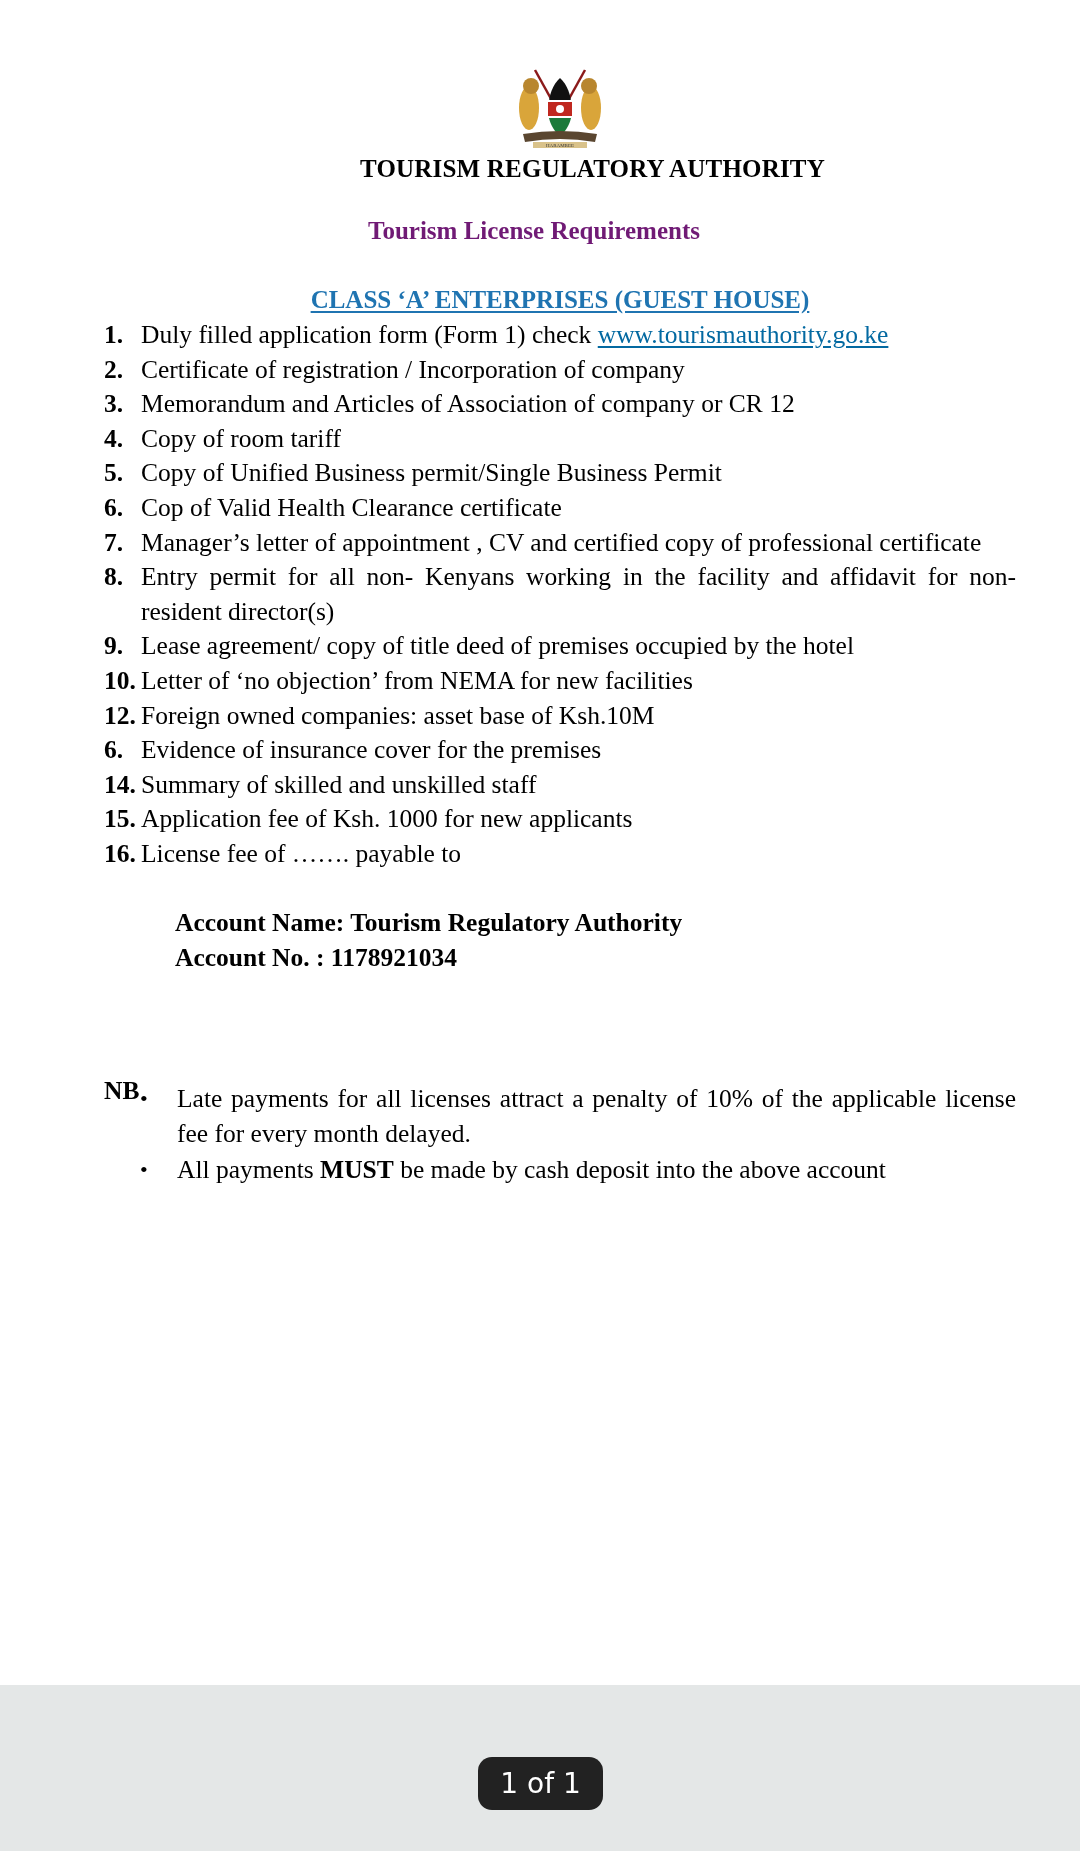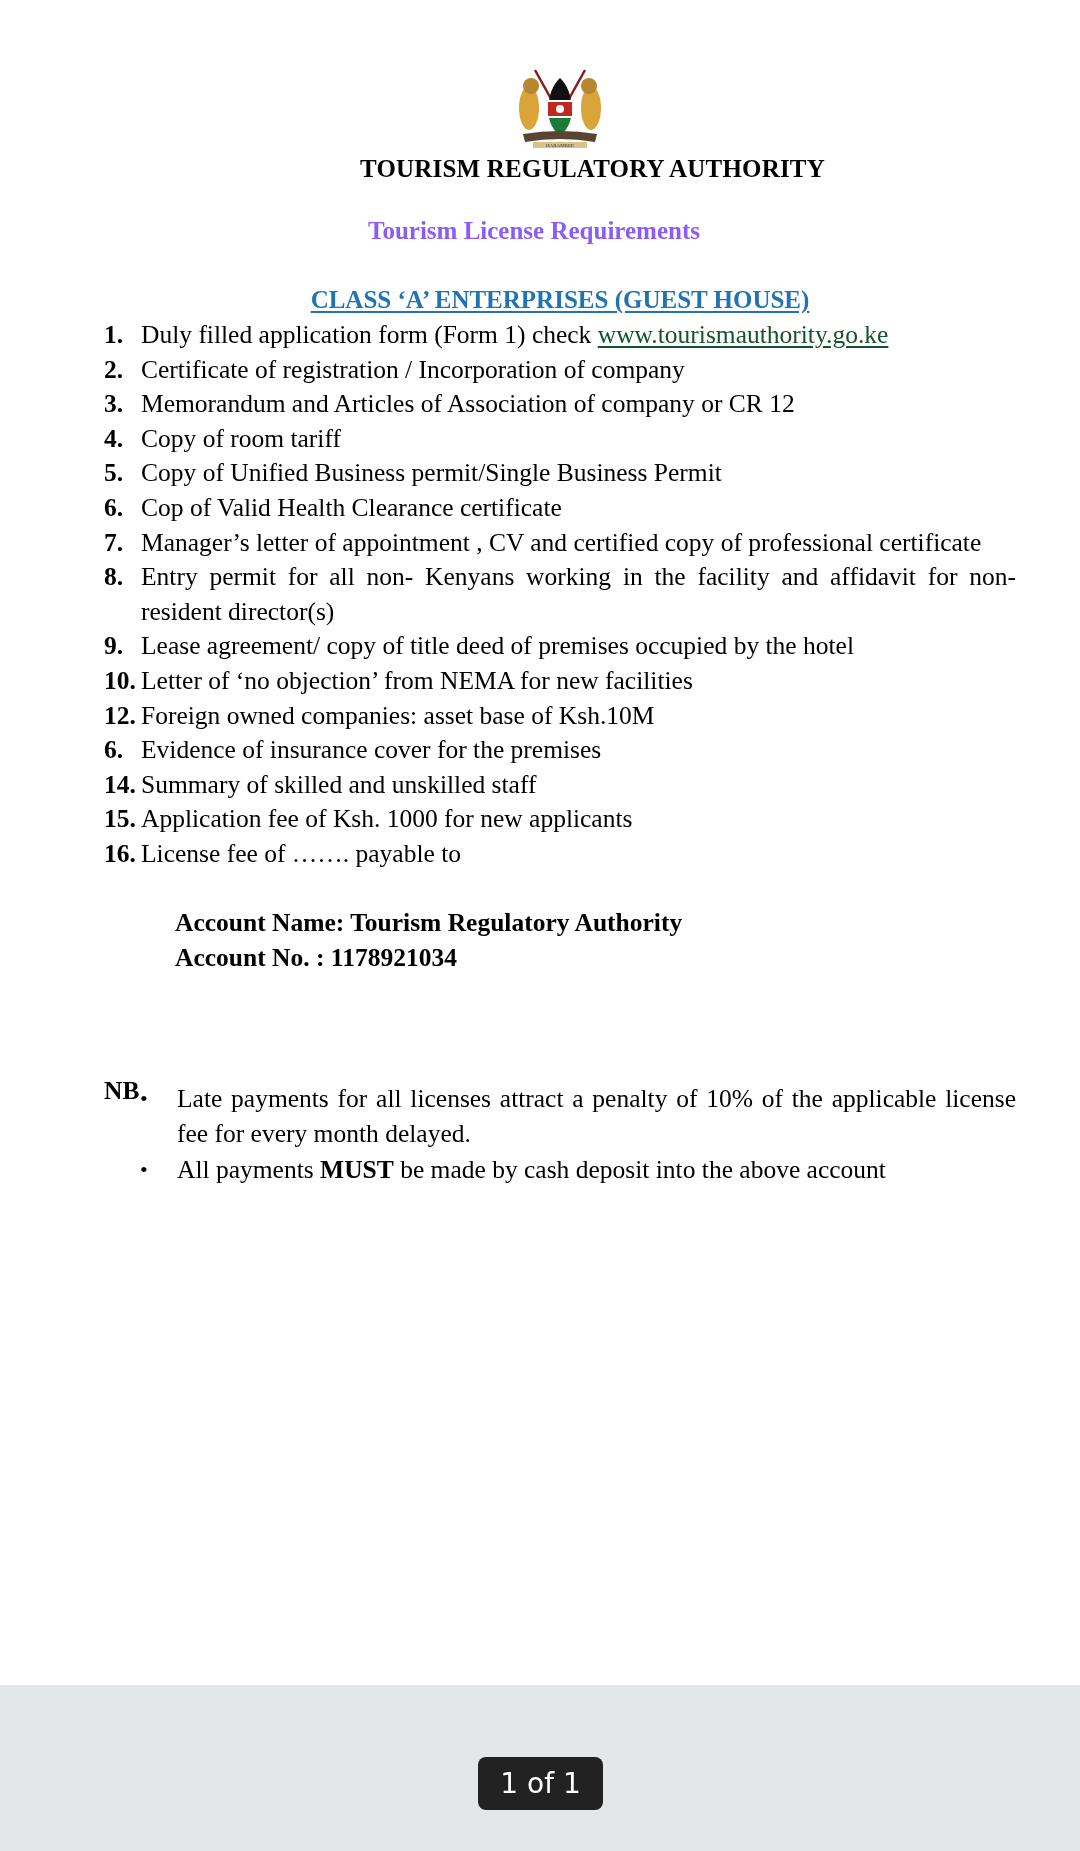--- a/index.html
+++ b/index.html
@@ -9,43 +9,43 @@
     font-family: "Liberation Serif", serif; color: #000;
   }
   .page { position: absolute; left: 0; top: 0; width: 952px; height: 1685px; background: #fff; }
   .crest { position: absolute; left: 515px; top: 66px; width: 90px; height: 86px; }
   .org-title {
     position: absolute; top: 155px; left: 0; width: 1185px; text-align: center;
     font-weight: bold; font-size: 25px; letter-spacing: 0.2px;
   }
   .doc-title {
     position: absolute; top: 217px; left: 0; width: 1068px; text-align: center;
-    font-weight: bold; font-size: 25px; color: #8b5cf6;
+    font-weight: bold; font-size: 25px; color: #701a75;
   }
   .section-title {
     position: absolute; top: 286px; left: 0; width: 1120px; text-align: center;
     font-weight: bold; font-size: 25px; color: #1f74b1; text-decoration: underline;
     text-underline-offset: 3px;
   }
   .req-list { position: absolute; left: 104px; top: 318px; width: 912px; margin: 0; padding: 0; list-style: none; }
   .req-item { display: flex; font-size: 25.5px; line-height: 34.6px; }
   .req-num { width: 37px; flex: 0 0 37px; font-weight: bold; }
   .req-text { flex: 1; text-align: justify; }
-  .link { color: #14532d; text-decoration: underline; text-underline-offset: 3px; }
+  .link { color: #0369a1; text-decoration: underline; text-underline-offset: 3px; }
   .account { position: absolute; left: 175px; top: 906px; font-weight: bold; font-size: 25.5px; line-height: 34.6px; }
   .account .gap { display: inline-block; width: 26px; }
   .nb { position: absolute; left: 104px; top: 1044px; font-weight: bold; font-size: 25.5px; margin-top: 32px; }
   .notes { position: absolute; left: 140px; top: 1081px; width: 876px; margin: 0; padding: 0; list-style: none; }
   .note { display: flex; font-size: 25.5px; line-height: 35px; margin-bottom: 1px; }
   .bullet { width: 37px; flex: 0 0 37px; font-size: 22px; }
   .note-text { flex: 1; text-align: justify; }
   .footer { position: absolute; left: 0; top: 1685px; width: 1080px; height: 166px; background: #e4e7e7; }
   .page-indicator {
     position: absolute; left: 478px; top: 1757px; width: 125px; height: 53px;
-    background: #222222; border-radius: 8px; color: #fff;
+    background: #222222; border-radius: 14px; color: #fff;
     font-family: "DejaVu Sans", sans-serif; font-size: 28px; text-align: center; line-height: 53px;
   }
 </style>
 </head>
 <body>
 
 <div class="page">
 
   <svg class="crest" viewBox="0 0 90 86">
     <line x1="20" y1="4" x2="40" y2="40" stroke="#8b1a1a" stroke-width="2.5"></line>

